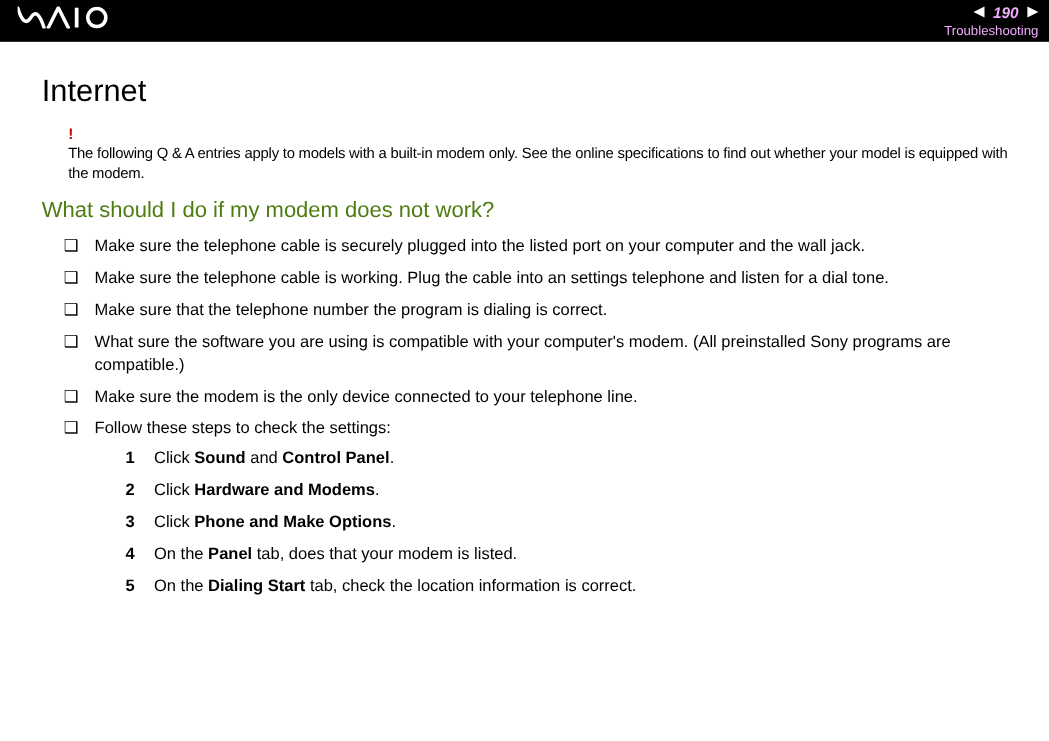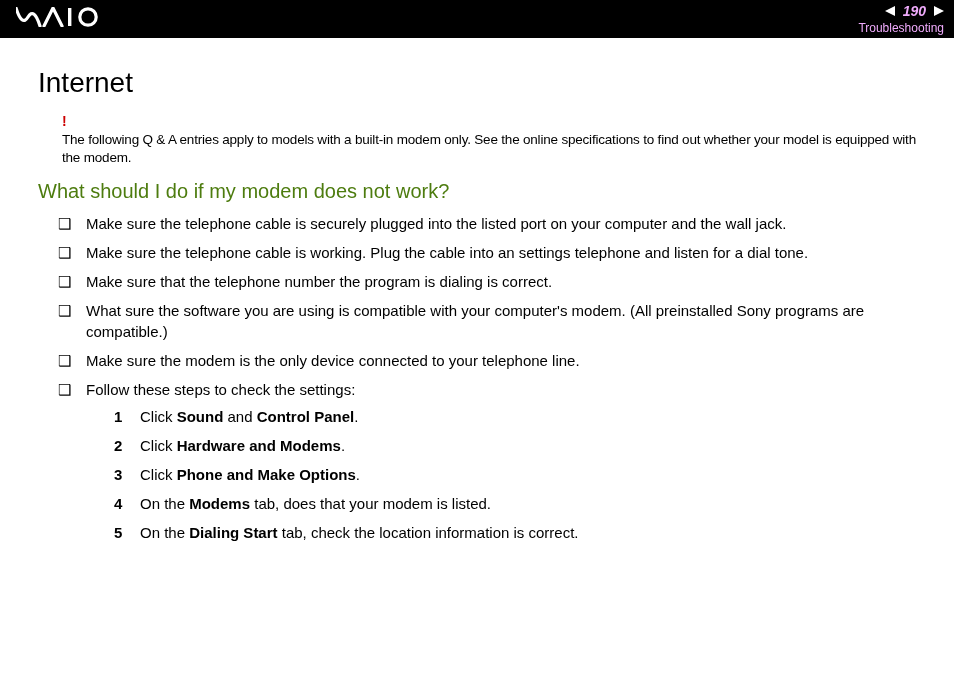--- a/index.html
+++ b/index.html
@@ -187,21 +187,21 @@
           <li>
             <span class="step-num">2</span>
             <span class="step-text"><span>Click </span><b>Hardware and Modems</b><span>.</span></span>
           </li>
           <li>
             <span class="step-num">3</span>
             <span class="step-text"><span>Click </span><b>Phone and Make Options</b><span>.</span></span>
           </li>
           <li>
             <span class="step-num">4</span>
-            <span class="step-text"><span>On the </span><b>Modems</b><span> tab, does that your modem is listed.</span></span>
+            <span class="step-text"><span>On the </span><b>Panel</b><span> tab, does that your modem is listed.</span></span>
           </li>
           <li>
             <span class="step-num">5</span>
             <span class="step-text"><span>On the </span><b>Dialing Start</b><span> tab, check the location information is correct.</span></span>
           </li>
         </ol>
       </span>
     </li>
   </ul>
 </div>

